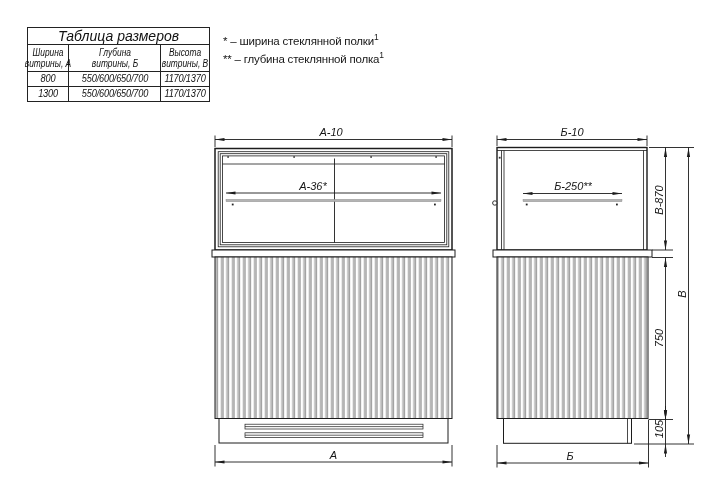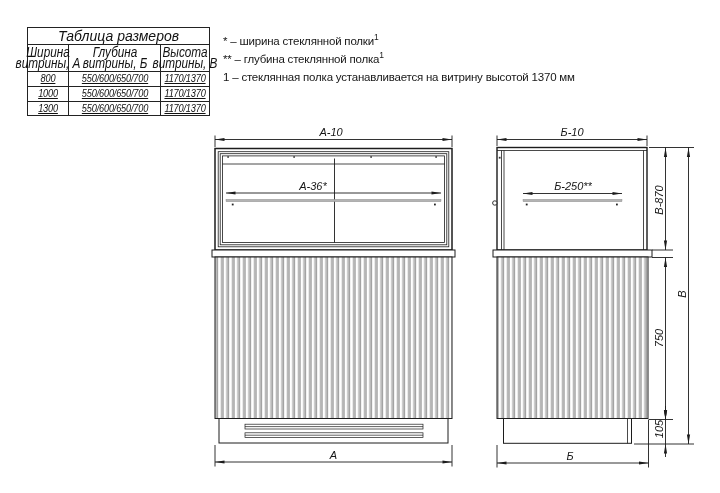--- a/index.html
+++ b/index.html
@@ -2,24 +2,24 @@
 <html><head>
 <meta charset="utf-8">
 <style>
   html,body{margin:0;padding:0;background:#fff;}
   .page{position:relative;width:720px;height:493px;background:#fff;overflow:hidden;
         font-family:"Liberation Sans",sans-serif;color:#1c1c1c;}
   table.size-table{position:absolute;left:27px;top:27px;border-collapse:collapse;
         table-layout:fixed;width:182px;font-style:italic;color:#111;}
   table.size-table td{border:1px solid #222;padding:0;text-align:center;font-weight:normal;}
   .tt{height:13px;font-size:14px;}
-  .th td{height:26px;font-size:14px;}
+  .th td{height:26px;font-size:10px;}
   .th div{position:relative;left:50%;width:max-content;line-height:11.5px;
           transform:scaleX(0.84) translateX(-50%);transform-origin:0 50%;}
-  .tr td{height:13.8px;font-size:10px;text-decoration:underline;}
+  .tr td{height:13.8px;font-size:10px;}
   .tr div{position:relative;left:50%;width:max-content;line-height:13px;letter-spacing:-0.2px;
           transform:scaleX(0.92) translateX(-50%);transform-origin:0 50%;}
   .notes{position:absolute;left:223px;top:32px;font-size:11.5px;
          letter-spacing:-0.2px;line-height:18px;color:#161616;}
   .notes sup{font-size:8.5px;line-height:0;}
   svg text{font-family:"Liberation Sans",sans-serif;font-style:italic;font-size:11px;fill:#161616;}
   svg{position:absolute;left:0;top:0;}
 </style>
 </head>
 <body>
@@ -56,47 +56,35 @@
           </td>
           <td>
             <div>550/600/650/700</div>
           </td>
           <td>
             <div>1170/1370</div>
           </td>
         </tr>
     <tr class="tr">
           <td>
-            <div>1000</div>
-          </td>
-          <td>
-            <div>550/600/650/700</div>
-          </td>
-          <td>
-            <div>1170/1370</div>
-          </td>
-        </tr>
-    <tr class="tr">
-          <td>
             <div>1300</div>
           </td>
           <td>
             <div>550/600/650/700</div>
           </td>
           <td>
             <div>1170/1370</div>
           </td>
         </tr>
   </tbody>
     </table>
 
   <div class="notes">
     <div><span>* – ширина стеклянной полки</span><sup>1</sup></div>
     <div><span>** – глубина стеклянной полка</span><sup>1</sup></div>
-    <div><span>1 – стеклянная полка устанавливается на витрину высотой 1370 мм</span><sup></sup></div>
   </div>
 
   <svg width="720" height="493" viewBox="0 0 720 493">
     <defs>
       <pattern id="flute" width="5.5" height="4" patternUnits="userSpaceOnUse">
         <rect width="5.5" height="4" fill="#ffffff"></rect>
         <rect x="0.8" width="0.6" height="4" fill="#707070"></rect>
         <rect x="1.4" width="1.6" height="4" fill="#bdbdbd"></rect>
         <rect x="3.0" width="0.6" height="4" fill="#707070"></rect>
       </pattern>

